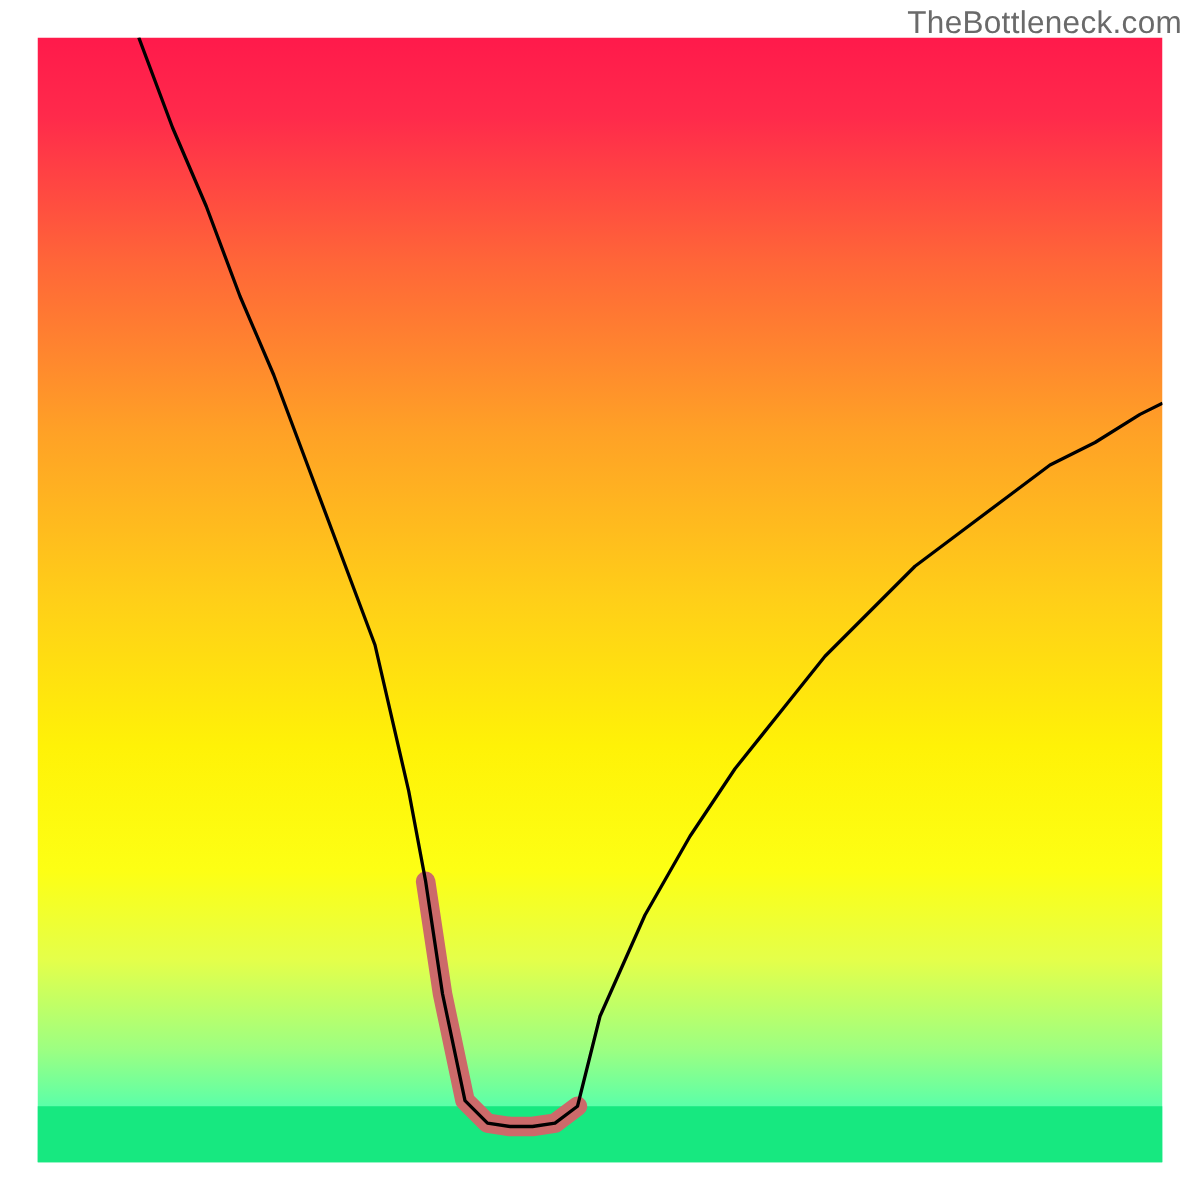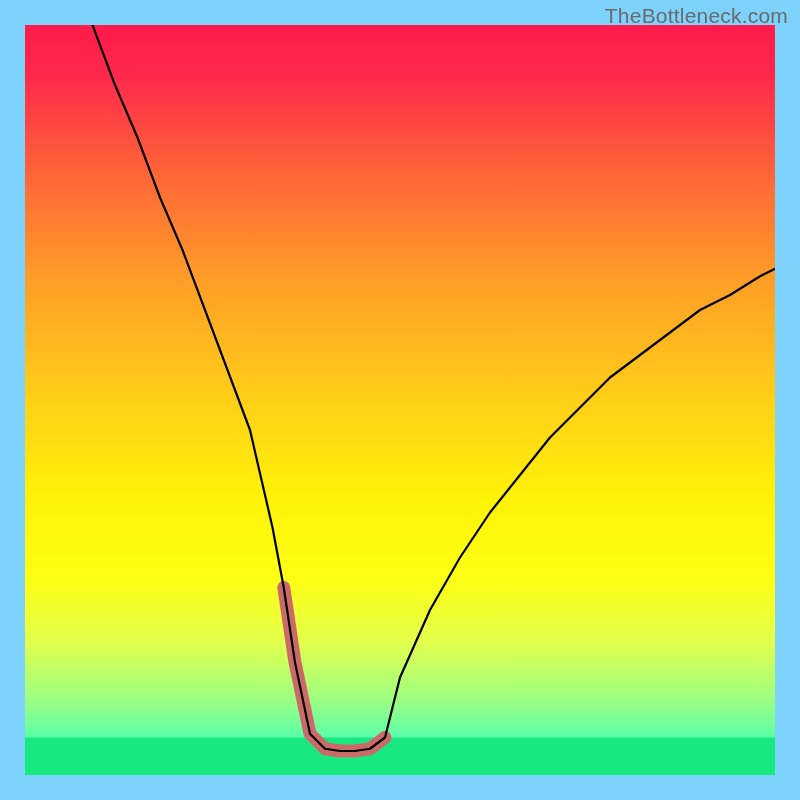--- a/index.html
+++ b/index.html
@@ -9,21 +9,21 @@
     height: 800px;
     overflow: hidden;
     background: #000;
     font-family: Arial, Helvetica, sans-serif;
   }
   .frame {
     position: absolute;
     left: 0; top: 0;
     width: 800px;
     height: 800px;
-    background: #7dd3fc;
+    background: #ffffff;
   }
   .plot {
     position: absolute;
     left: 25px;
     top: 25px;
     width: 750px;
     height: 750px;
   }
   .watermark {
     position: absolute;

